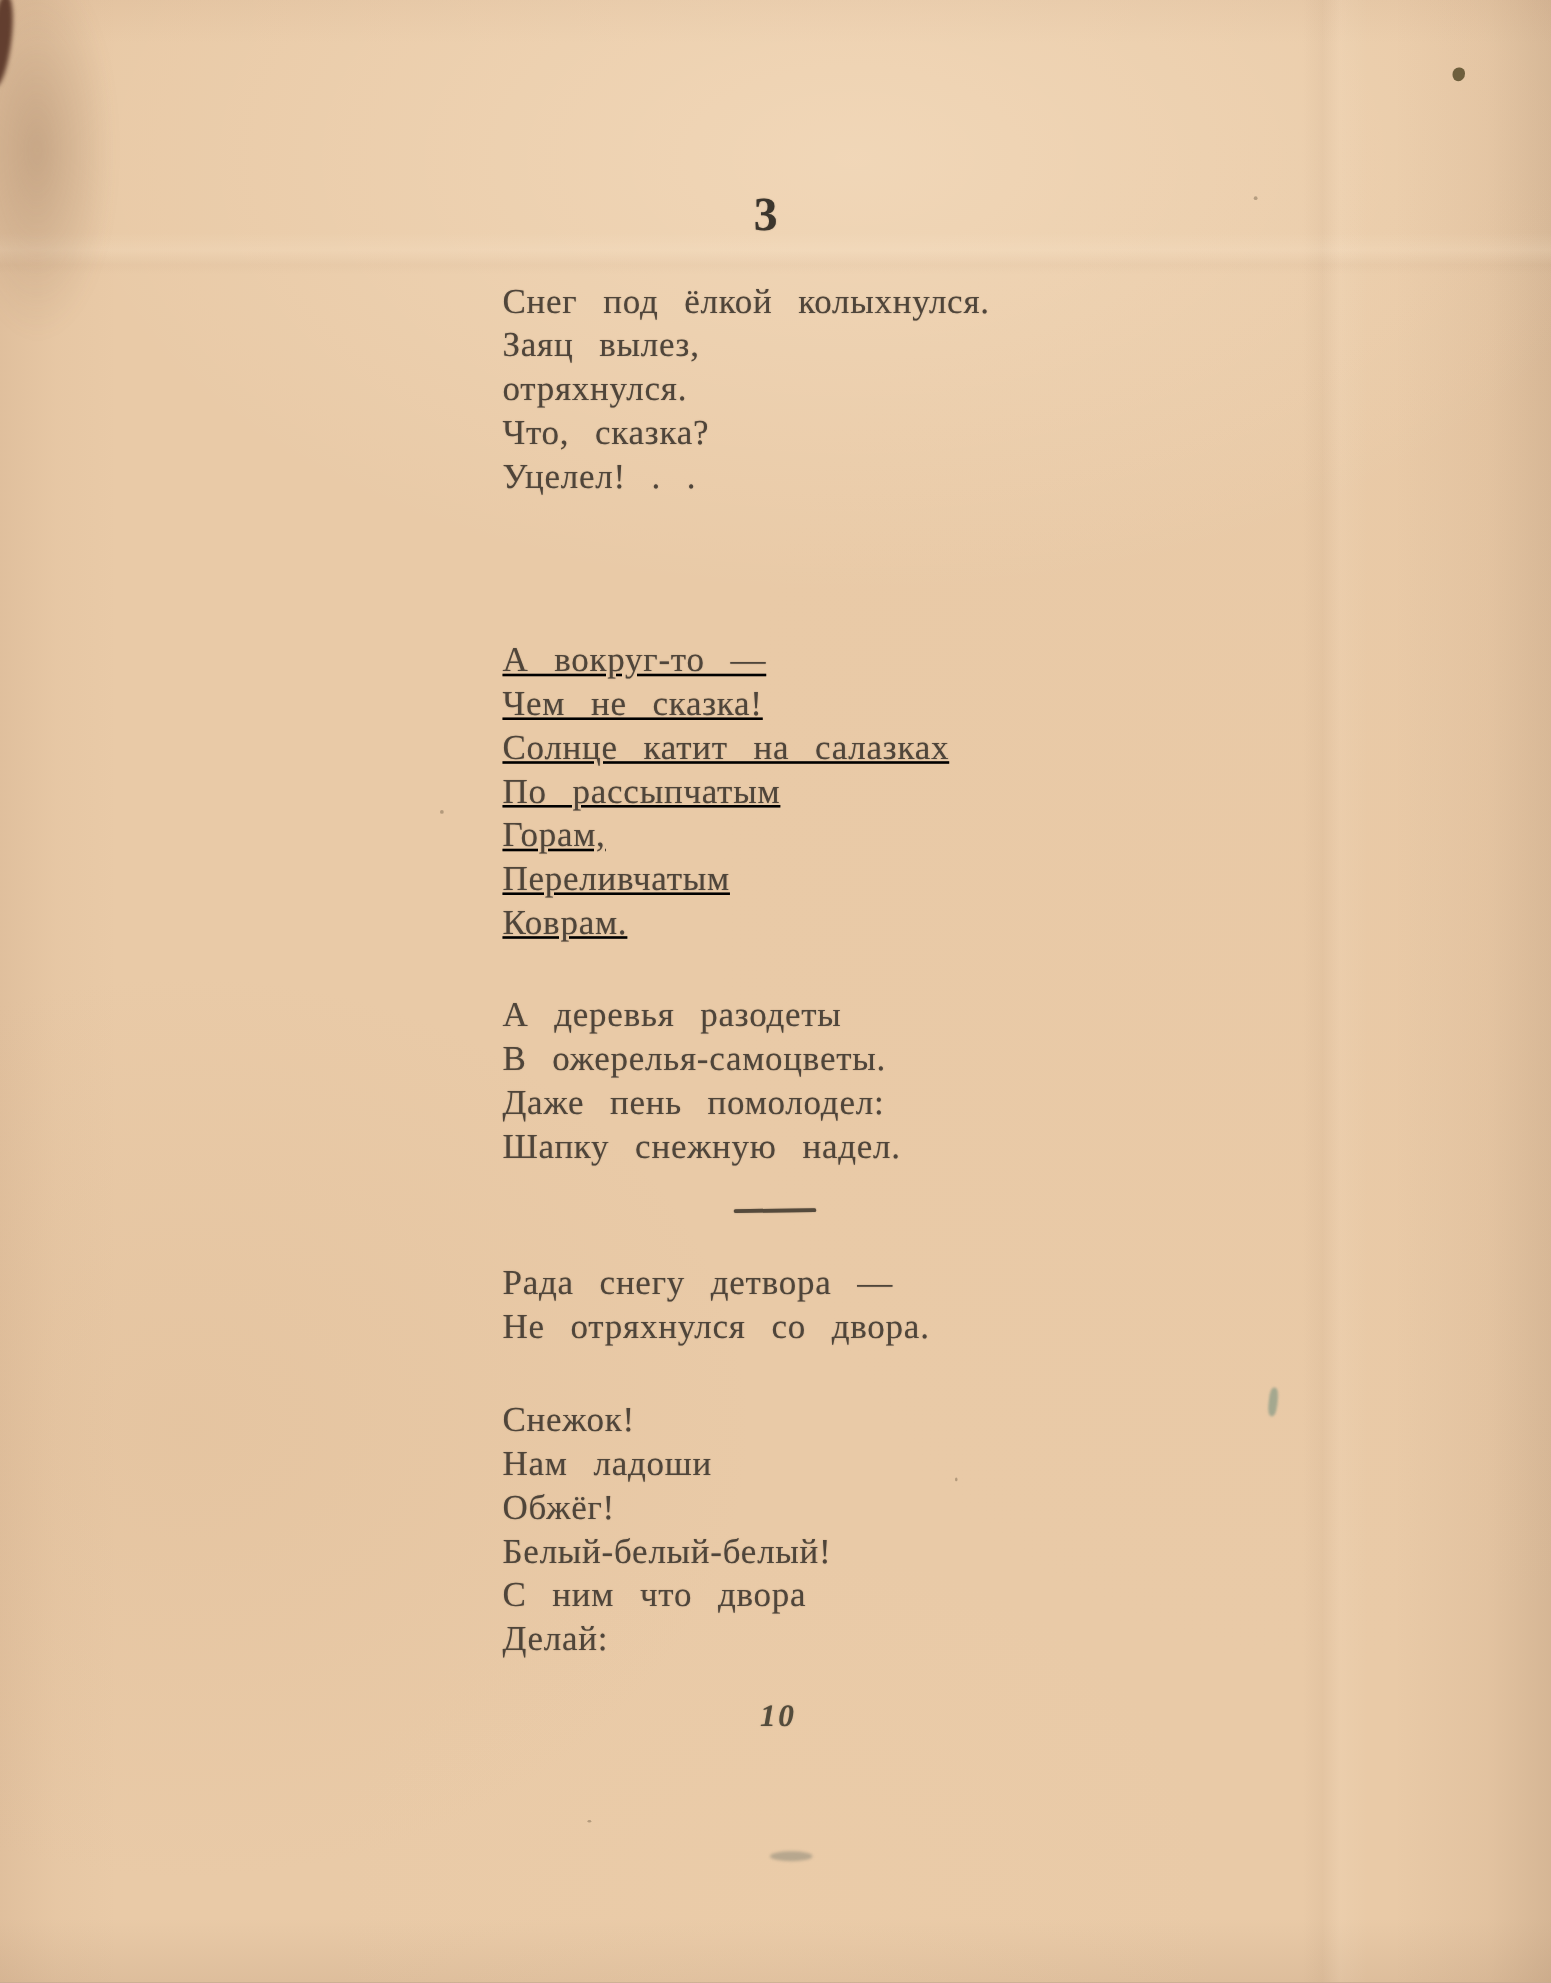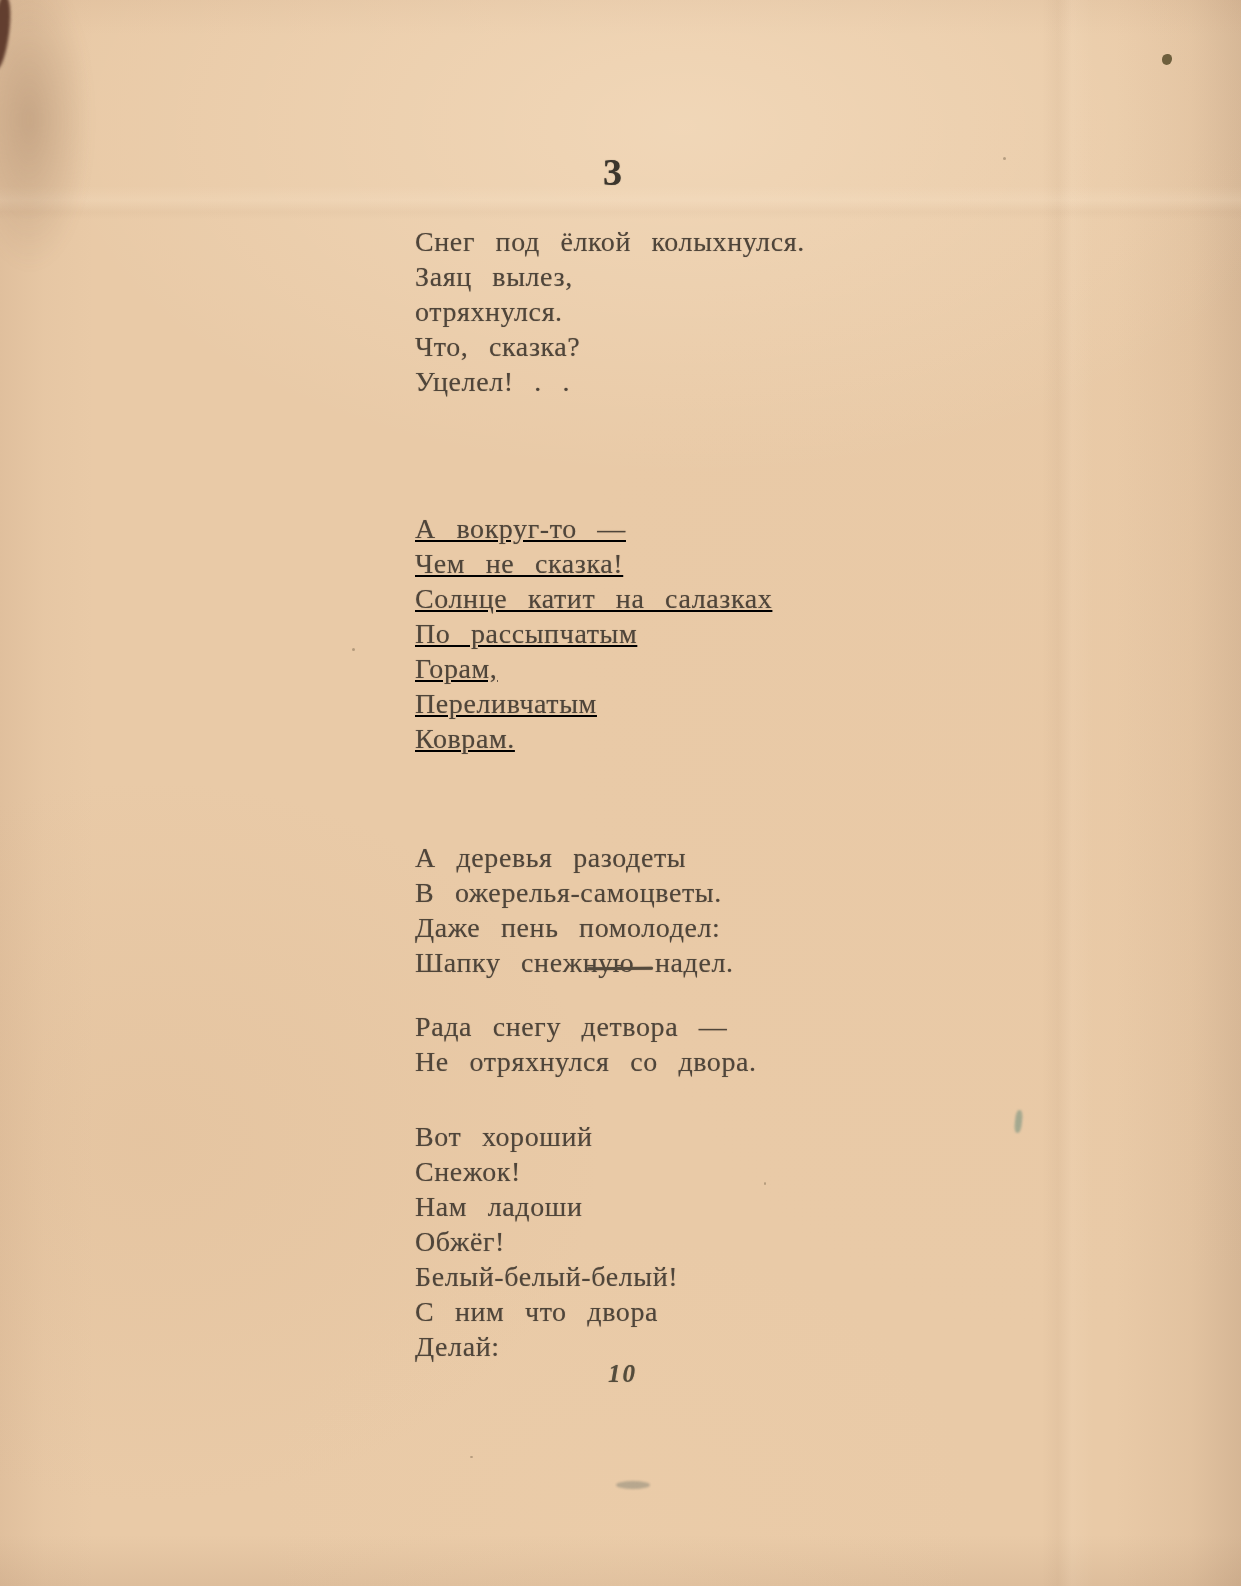--- a/index.html
+++ b/index.html
@@ -36,21 +36,21 @@
     background: rgba(88,52,38,0.92);
     border-radius: 45% 55% 60% 40%;
     transform: rotate(7deg);
     filter: blur(1.5px);
   }
   .corner-shade {
     position: absolute; left: -30px; top: -30px; width: 120px; height: 300px;
     background: radial-gradient(closest-side, rgba(120,85,60,0.28), transparent);
     filter: blur(6px);
   }
-  .poem-block { position: absolute; left: 415px; width: 620px; }
+  .poem-block { position: absolute; left: 402px; width: 620px; }
   .line {
     margin: 0;
     font-size: 28px;
     line-height: 35px;
     letter-spacing: 0.6px;
     word-spacing: 13px;
     color: #4f453a;
     text-shadow: 0 0 1px rgba(79,69,58,0.45);
     white-space: nowrap;
   }
@@ -121,36 +121,35 @@
   <div class="poem-block" style="top:511px;text-decoration:underline;">
     <p class="line">А вокруг-то —</p>
     <p class="line">Чем не сказка!</p>
     <p class="line">Солнце катит на салазках</p>
     <p class="line">По рассыпчатым</p>
     <p class="line">Горам,</p>
     <p class="line">Переливчатым</p>
     <p class="line">Коврам.</p>
   </div>
 
-  <div class="poem-block" style="top:795px;margin-top:45px;">
+  <div class="poem-block" style="top:795px;">
     <p class="line">А деревья разодеты</p>
     <p class="line">В ожерелья-самоцветы.</p>
     <p class="line">Даже пень помолодел:</p>
     <p class="line">Шапку снежную надел.</p>
   </div>
 
   <div class="divider-rule"></div>
 
   <div class="poem-block" style="top:1009px;">
     <p class="line">Рада снегу детвора —</p>
     <p class="line">Не отряхнулся со двора.</p>
   </div>
 
   <div class="poem-block" style="top:1119px;">
-    <p class="line">Вот хороший</p>
     <p class="line">Снежок!</p>
     <p class="line">Нам ладоши</p>
     <p class="line">Обжёг!</p>
     <p class="line">Белый-белый-белый!</p>
     <p class="line">С ним что двора</p>
     <p class="line">Делай:</p>
   </div>
 
   <div class="page-number">10</div>
 

